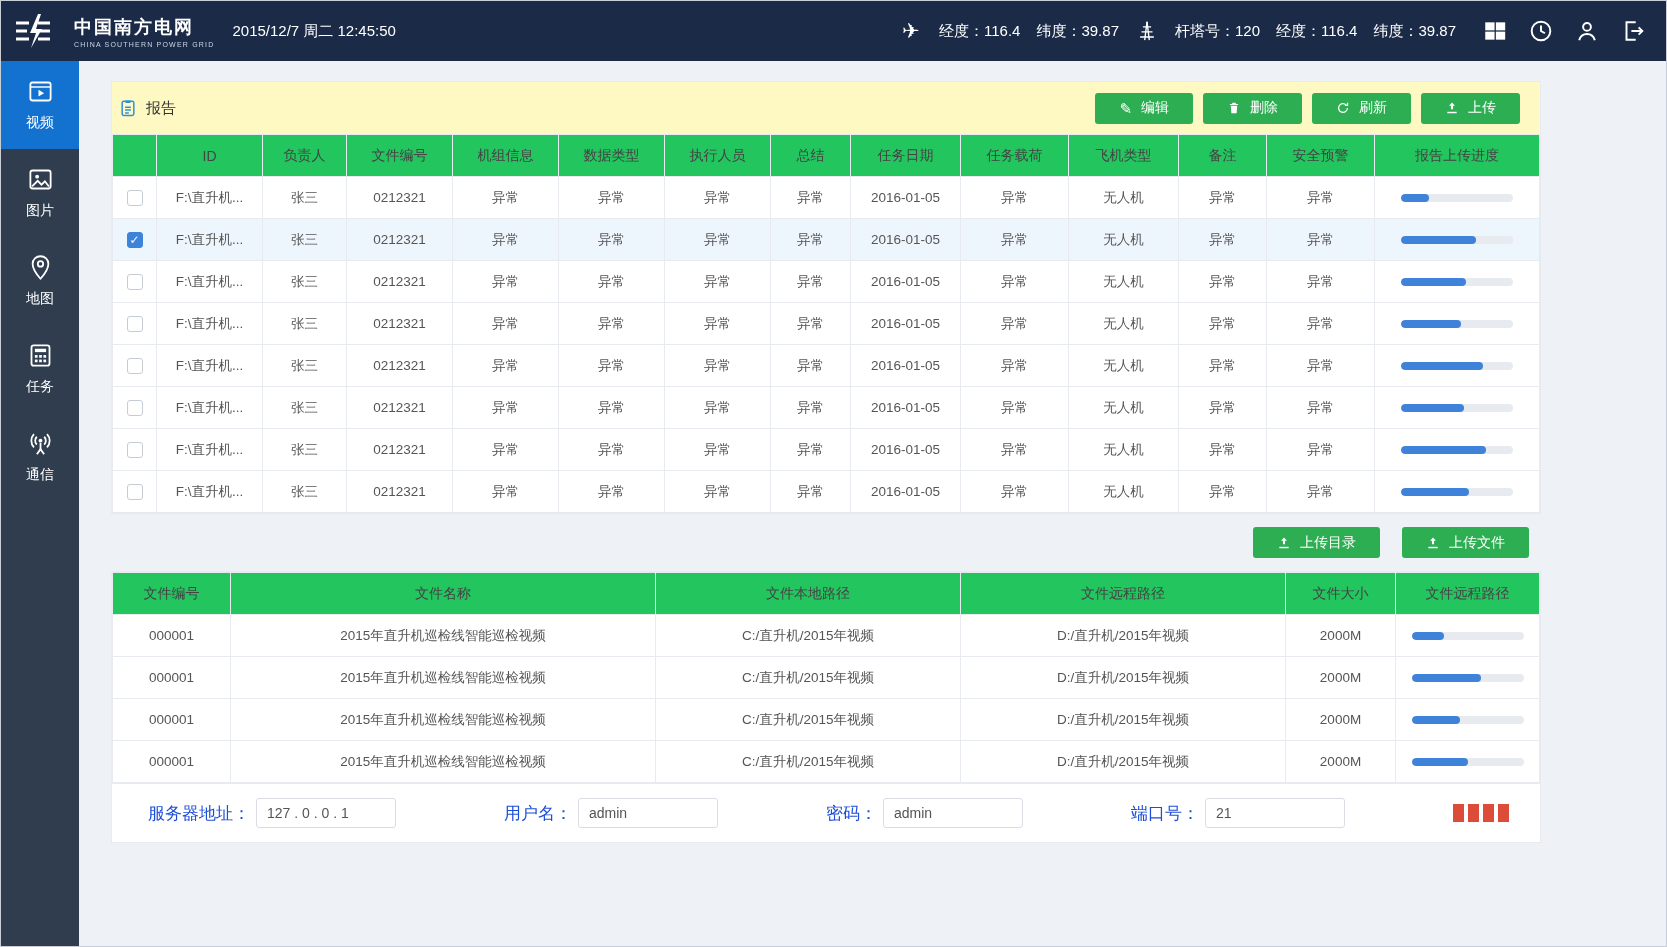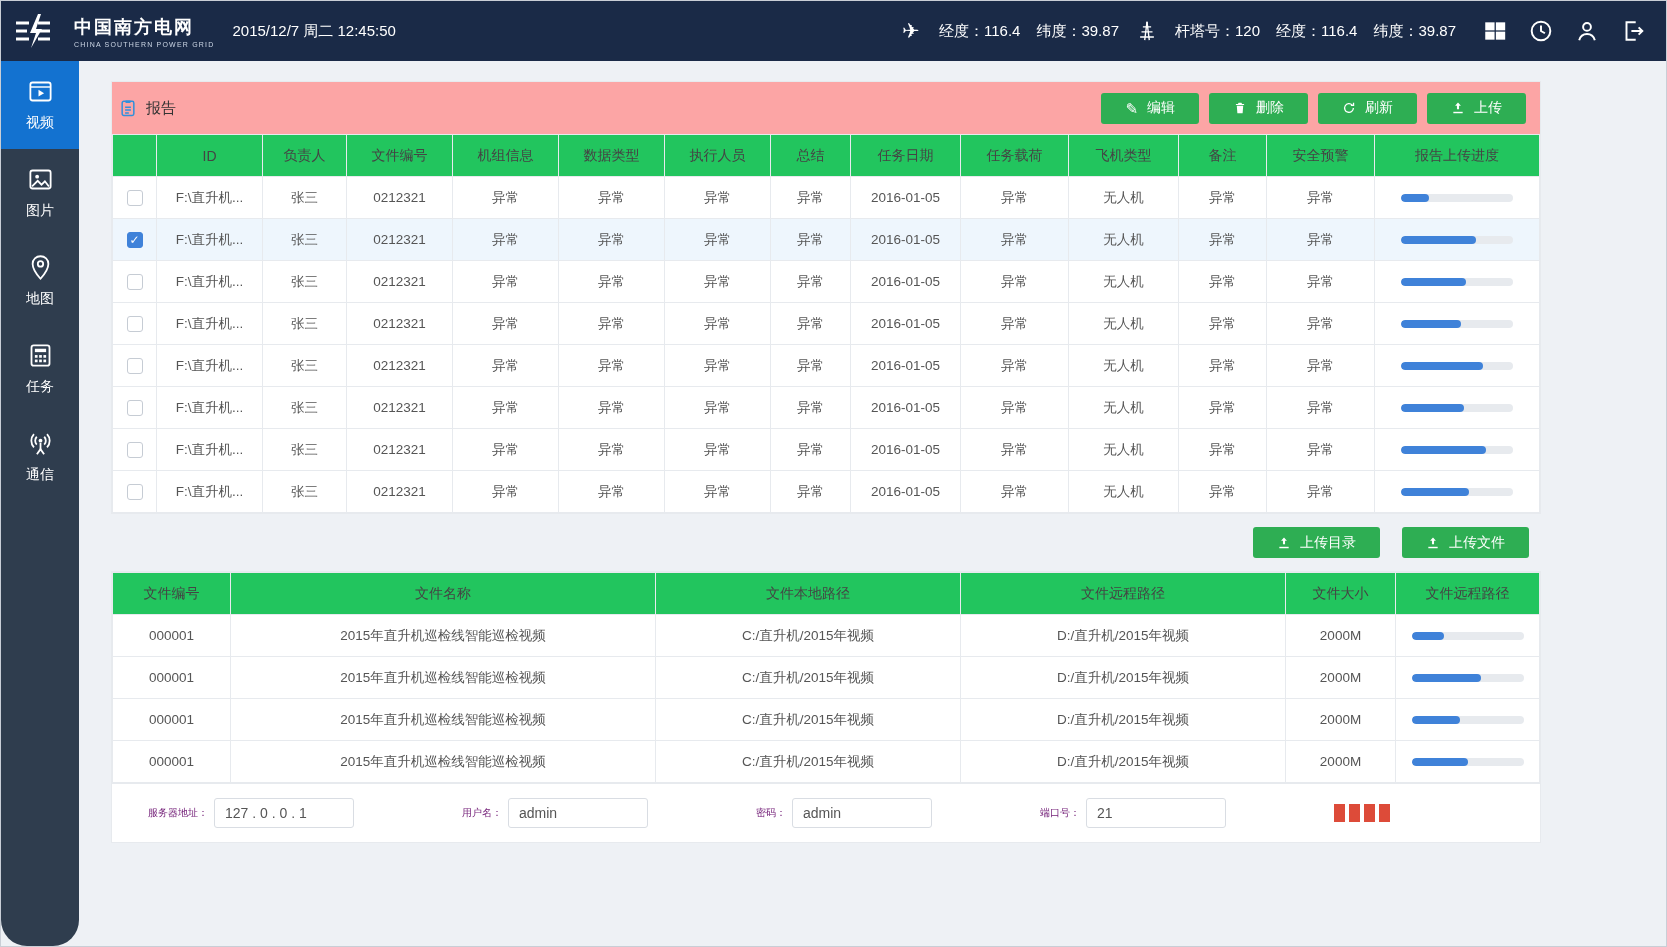--- a/index.html
+++ b/index.html
@@ -28,34 +28,34 @@
   .tb-spacer { flex:1; }
   .stat-group { display:flex; align-items:center; gap:16px; font-size:15px; }
   .stat-group .gicon { width:24px; height:24px; display:inline-flex; align-items:center; justify-content:center; }
   .plane-glyph { font-size:21px; transform:rotate(0deg); }
   .tb-icons { display:flex; align-items:center; gap:20px; margin-left:10px; }
   .tb-icons .tbi { width:26px; height:26px; cursor:pointer; display:inline-flex; }
   .tb-icons svg { width:26px; height:26px; }
 
   
   .layout { flex:1; display:flex; min-height:0; }
-  .sidebar { width:78px; flex:0 0 78px; background:var(--sidebar-bg, #2f3d4e); display:flex; flex-direction:column;border-radius:26px; }
+  .sidebar { width:78px; flex:0 0 78px; background:var(--sidebar-bg, #2f3d4e); display:flex; flex-direction:column; }
   .side-item {
     height:88px; display:flex; flex-direction:column; align-items:center;
     justify-content:center; gap:9px; color:#fff; font-size:14px; cursor:pointer;
   }
   .side-item svg { width:27px; height:27px; }
   .side-item.active { background:var(--sidebar-active, #1372d0); }
 
   .main { flex:1; padding:20px 0 0 32px; overflow:hidden; }
   .content { width:1430px; }
 
   
   .panel { background:#fff; border:1px solid #e7eaee; }
-  .panel-head { display:flex; align-items:center; height:52px; padding:0 14px 0 6px; background:#fca5a5; }
+  .panel-head { display:flex; align-items:center; height:52px; padding:0 20px 0 6px; background:#fef9c3; }
   .panel-head .ricon { width:20px; height:20px; margin-right:8px; }
   .panel-title { font-size:15px; color:#333; font-weight:500; }
   .head-actions { margin-left:auto; display:flex; gap:10px; }
 
   .btn {
     display:inline-flex; align-items:center; justify-content:center; gap:9px;
     height:31px; padding:0 24px; background:var(--green, #2eae53);
     color:#fff; border:none; border-radius:3px; font-size:14px; cursor:pointer;
     font-family:inherit;
   }
@@ -87,21 +87,21 @@
   .progress-fill { height:100%; border-radius:4px; background:var(--blue, #3f82d9); }
 
   .upload-row { display:flex; justify-content:flex-end; gap:22px; margin:13px 12px; }
 
   .files-panel { margin-bottom:0; }
   .server-form {
     display:flex; align-items:center; background:#fff;
     border-top:1px solid #e7eaee; padding:14px 0 14px 36px;
   }
   .form-group { display:flex; align-items:center; margin-right:108px; }
-  .form-group label { font-size:10px; color:#701a75; margin-right:6px; }
+  .form-group label { font-size:17px; color:#1d4ed8; margin-right:6px; }
   .text-input {
     width:140px; height:30px; border:1px solid #d9dde3; border-radius:3px;
     padding:0 10px; font-size:14px; color:#555; font-family:inherit; background:#fff;
   }
   .form-group:last-of-type { margin-right:14px; }
   .signal-blocks { display:flex; gap:4px; }
   .signal-block { width:11px; height:18px; background:var(--red, #dd4b39); }
 </style>
 </head>
 <body>

